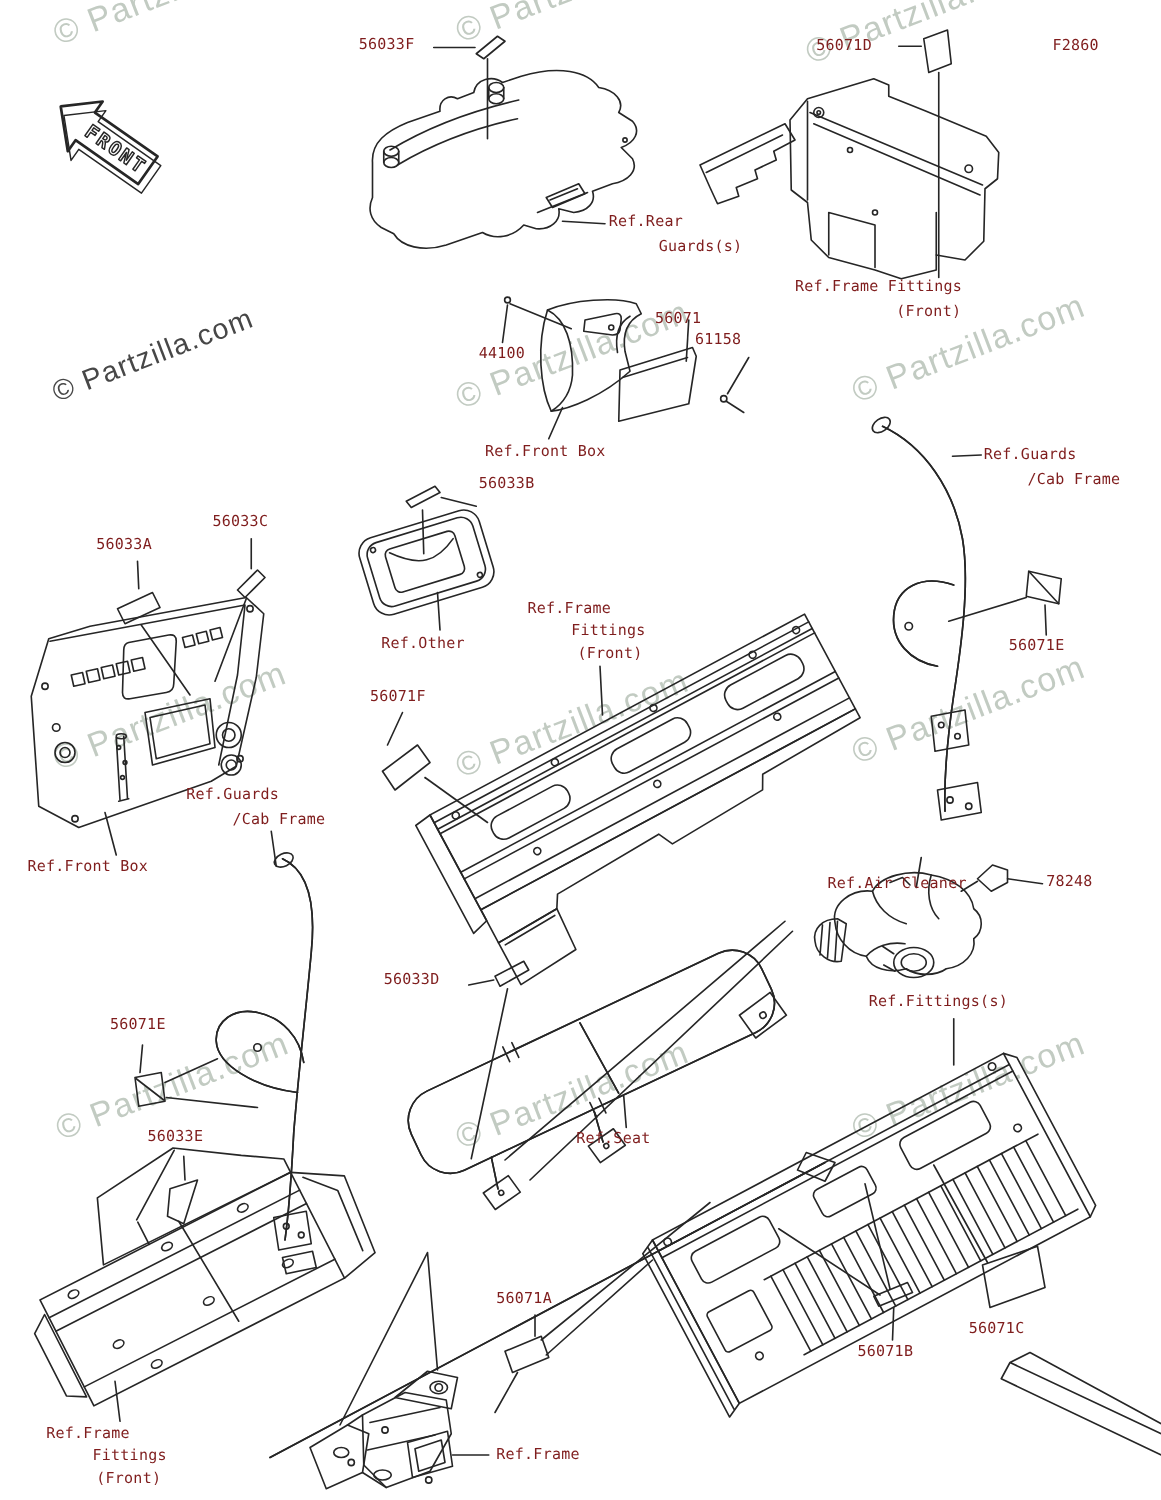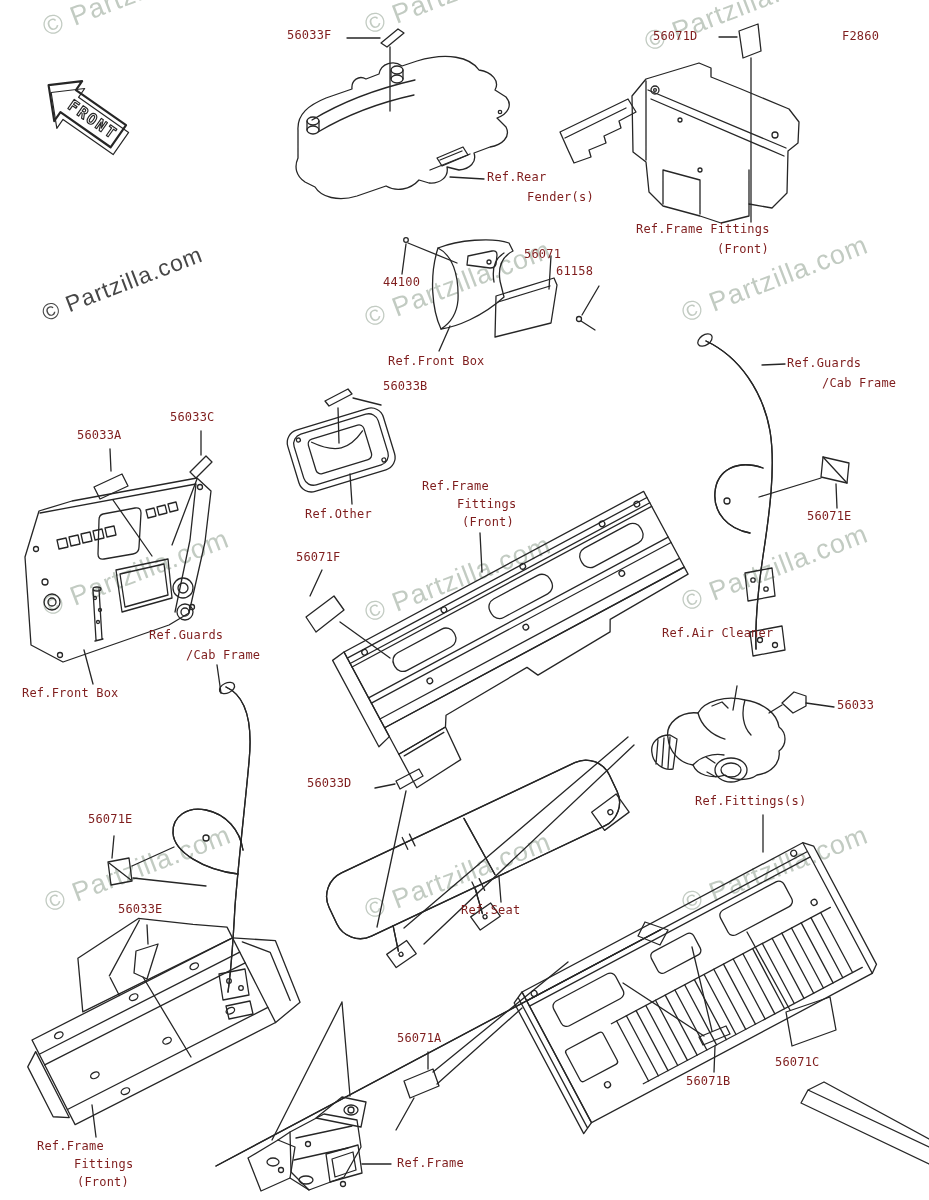--- a/index.html
+++ b/index.html
@@ -308,43 +308,43 @@
   <div class="callout" style="left:653px;top:30px">56071D</div>
   <div class="callout" style="left:842px;top:30px">F2860</div>
   <div class="callout" style="left:383px;top:276px">44100</div>
   <div class="callout" style="left:524px;top:248px">56071</div>
   <div class="callout" style="left:556px;top:265px">61158</div>
   <div class="callout" style="left:383px;top:380px">56033B</div>
   <div class="callout" style="left:77px;top:429px">56033A</div>
   <div class="callout" style="left:170px;top:411px">56033C</div>
   <div class="callout" style="left:296px;top:551px">56071F</div>
   <div class="callout" style="left:807px;top:510px">56071E</div>
-  <div class="callout" style="left:837px;top:699px">56033</div>
+  <div class="callout" style="left:837px;top:699px">78248</div>
   <div class="callout" style="left:307px;top:777px">56033D</div>
   <div class="callout" style="left:88px;top:813px">56071E</div>
   <div class="callout" style="left:118px;top:903px">56033E</div>
   <div class="callout" style="left:397px;top:1032px">56071A</div>
   <div class="callout" style="left:686px;top:1075px">56071B</div>
   <div class="callout" style="left:775px;top:1056px">56071C</div>
 
   <div class="ref" style="left:487px;top:171px">Ref.Rear</div>
-  <div class="ref" style="left:527px;top:191px">Fender(s)</div>
+  <div class="ref" style="left:527px;top:191px">Guards(s)</div>
   <div class="ref" style="left:636px;top:223px">Ref.Frame Fittings</div>
   <div class="ref" style="left:717px;top:243px">(Front)</div>
   <div class="ref" style="left:388px;top:355px">Ref.Front Box</div>
   <div class="ref" style="left:305px;top:508px">Ref.Other</div>
   <div class="ref" style="left:22px;top:687px">Ref.Front Box</div>
   <div class="ref" style="left:149px;top:629px">Ref.Guards</div>
   <div class="ref" style="left:186px;top:649px">/Cab Frame</div>
   <div class="ref" style="left:422px;top:480px">Ref.Frame</div>
   <div class="ref" style="left:457px;top:498px">Fittings</div>
   <div class="ref" style="left:462px;top:516px">(Front)</div>
   <div class="ref" style="left:787px;top:357px">Ref.Guards</div>
   <div class="ref" style="left:822px;top:377px">/Cab Frame</div>
-  <div class="ref" style="left:662px;top:627px">Ref.Air Cleaner</div>
+  <div class="ref" style="left:662px;top:700px">Ref.Air Cleaner</div>
   <div class="ref" style="left:695px;top:795px">Ref.Fittings(s)</div>
   <div class="ref" style="left:461px;top:904px">Ref.Seat</div>
   <div class="ref" style="left:37px;top:1140px">Ref.Frame</div>
   <div class="ref" style="left:74px;top:1158px">Fittings</div>
   <div class="ref" style="left:77px;top:1176px">(Front)</div>
   <div class="ref" style="left:397px;top:1157px">Ref.Frame</div>
 
 </div>
 
 </body></html>

